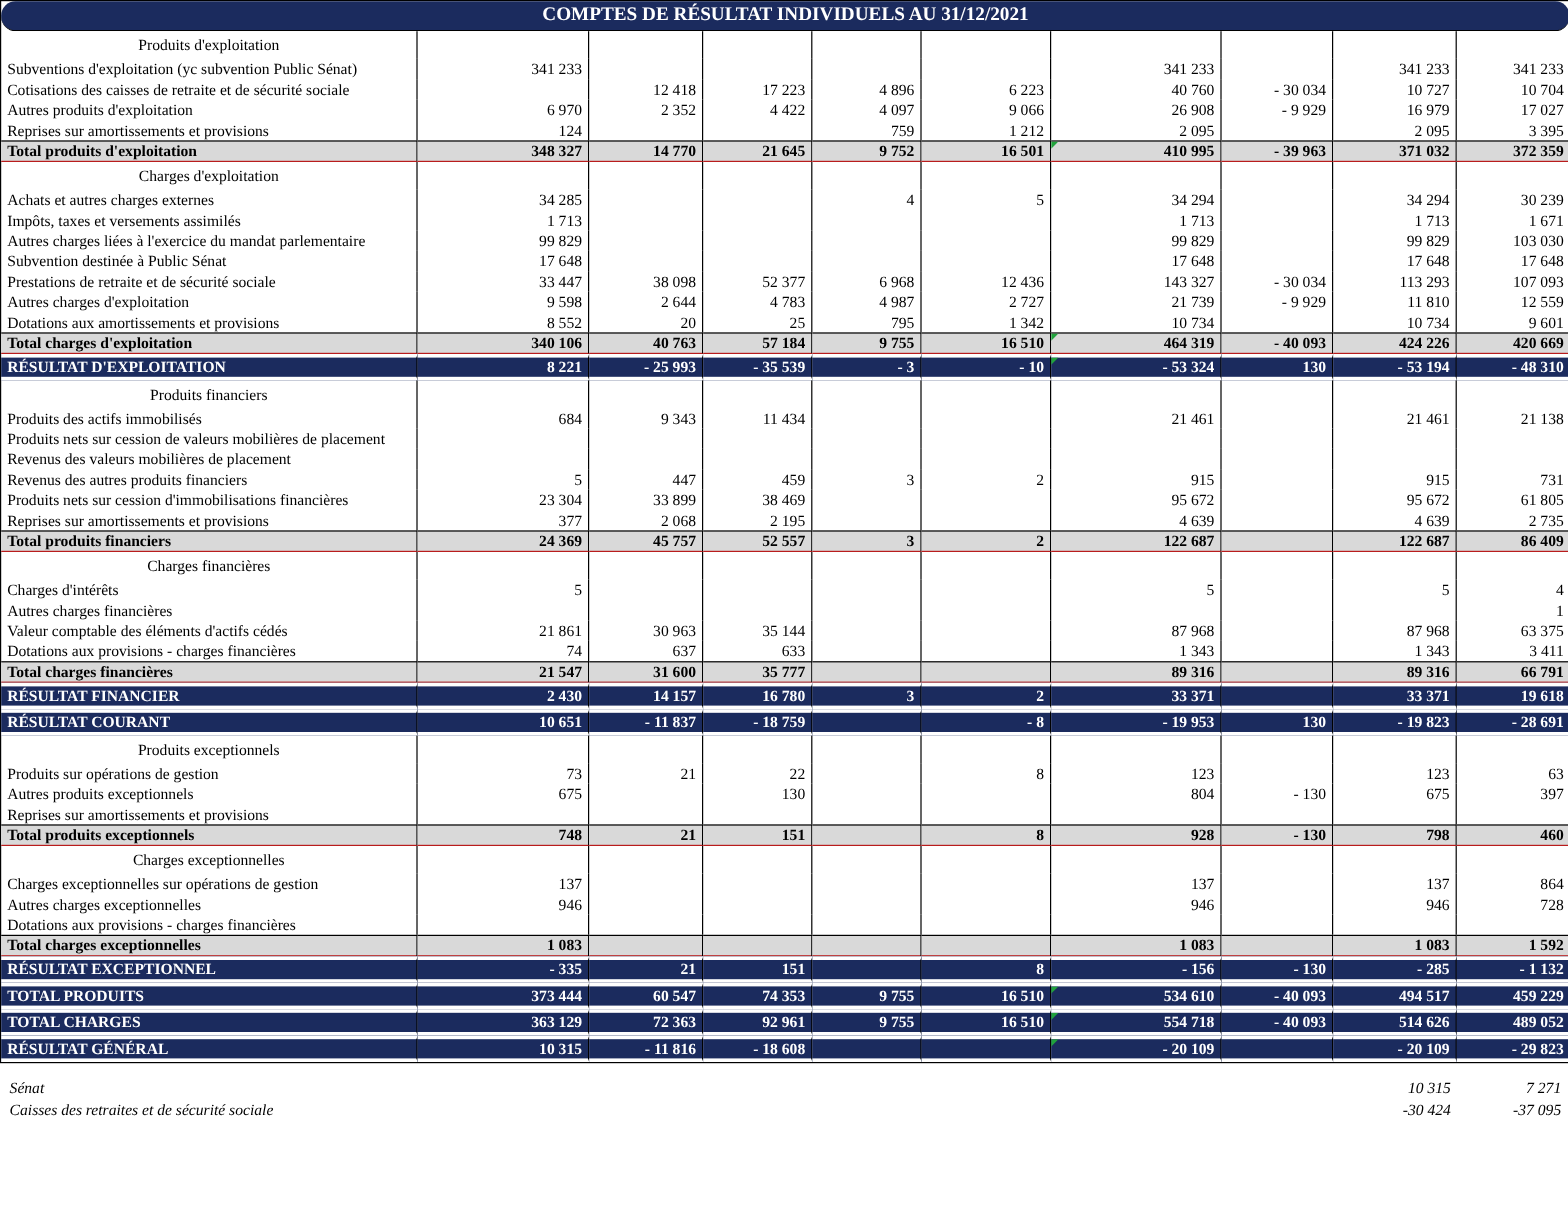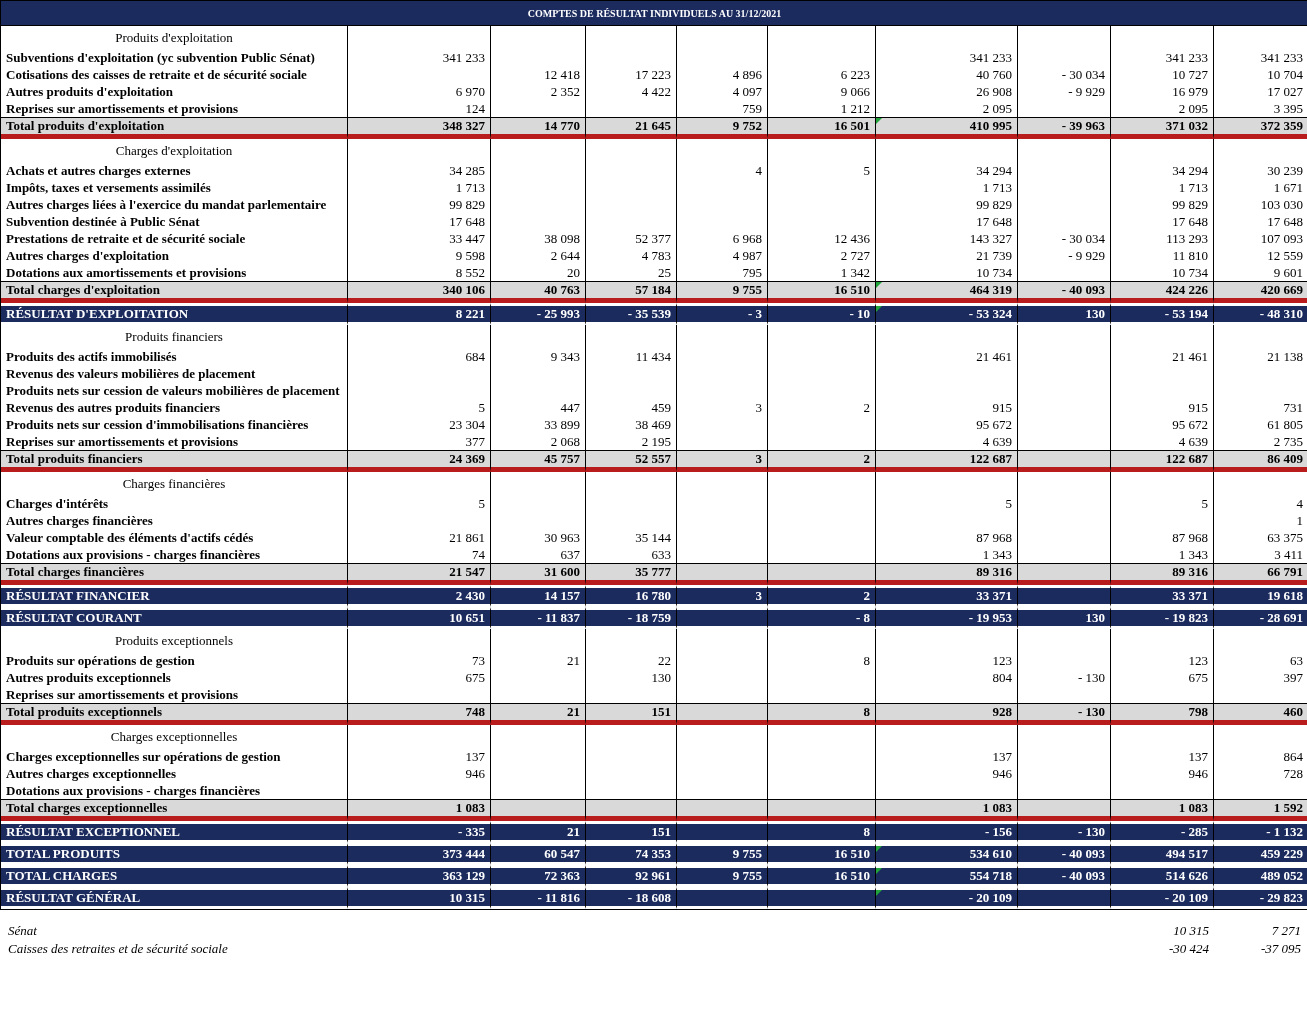--- a/index.html
+++ b/index.html
@@ -27,24 +27,25 @@
     box-sizing: border-box;
     padding: 0 5px;
     overflow: hidden;
     vertical-align: middle;
   }
   
   tr.title-row th {
     background: var(--navy);
     color: #fff;
     font-weight: bold;
-    font-size: 10px;
+    font-size: 16px;
     text-align: center;
     height: 25px;
     border-bottom: 1px solid #000;
+    border-radius: 12px;
   }
   
   tr.header-row th {
     background: var(--navy);
     color: #fff;
     font-weight: bold;
     font-size: 12.5px;
     text-align: center;
     height: 43px;
     border-right: 1px solid #000;
@@ -56,31 +57,31 @@
   tr.header-row th:last-child { border-right: none; }
   tr.header-row th:nth-child(8) { font-style: italic; }
   
   tbody td {
     font-size: 13px;
     height: 17px;
     border-right: 1px solid #000;
     white-space: nowrap;
   }
   tbody td:last-child { border-right: none; }
-  td.label-cell { text-align: left; font-weight: bold; }
+  td.label-cell { text-align: left; }
   td.value-cell { text-align: right; position: relative; }
   
   tr.row-section td { height: 23px; vertical-align: bottom; padding-bottom: 3px; }
   tr.row-section td.label-cell { text-align: center; font-weight: normal; }
   
   tr.row-total td {
     background: var(--total-bg);
     font-weight: bold;
     border-top: 1px solid #000;
-    border-bottom: 5px solid #b91c1c;
+    border-bottom: 1px solid #b91c1c;
     height: 18px;
     margin-left: 16px;
   }
   
   tr.row-result td {
     background: var(--navy);
     color: #fff;
     font-weight: bold;
     border-top: 3px solid #fff;
     border-bottom: 3px solid #fff;
@@ -340,33 +341,33 @@
           <td class="value-cell">9 343</td>
           <td class="value-cell">11 434</td>
           <td class="value-cell"></td>
           <td class="value-cell"></td>
           <td class="value-cell">21 461</td>
           <td class="value-cell"></td>
           <td class="value-cell">21 461</td>
           <td class="value-cell">21 138</td>
         </tr>
         <tr class="row-data">
+          <td class="label-cell">Produits nets sur cession de valeurs mobilières de placement</td>
+          <td class="value-cell"></td>
+          <td class="value-cell"></td>
+          <td class="value-cell"></td>
+          <td class="value-cell"></td>
+          <td class="value-cell"></td>
+          <td class="value-cell"></td>
+          <td class="value-cell"></td>
+          <td class="value-cell"></td>
+          <td class="value-cell"></td>
+        </tr>
+        <tr class="row-data">
           <td class="label-cell">Revenus des valeurs mobilières de placement</td>
-          <td class="value-cell"></td>
-          <td class="value-cell"></td>
-          <td class="value-cell"></td>
-          <td class="value-cell"></td>
-          <td class="value-cell"></td>
-          <td class="value-cell"></td>
-          <td class="value-cell"></td>
-          <td class="value-cell"></td>
-          <td class="value-cell"></td>
-        </tr>
-        <tr class="row-data">
-          <td class="label-cell">Produits nets sur cession de valeurs mobilières de placement</td>
           <td class="value-cell"></td>
           <td class="value-cell"></td>
           <td class="value-cell"></td>
           <td class="value-cell"></td>
           <td class="value-cell"></td>
           <td class="value-cell"></td>
           <td class="value-cell"></td>
           <td class="value-cell"></td>
           <td class="value-cell"></td>
         </tr>

